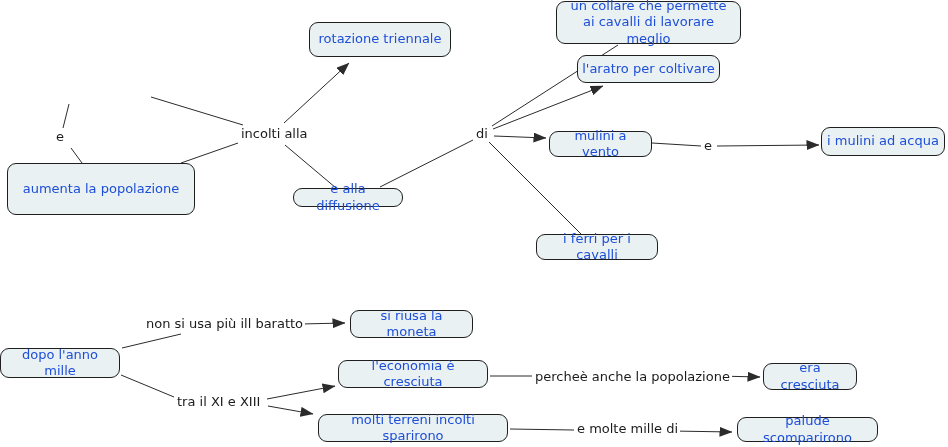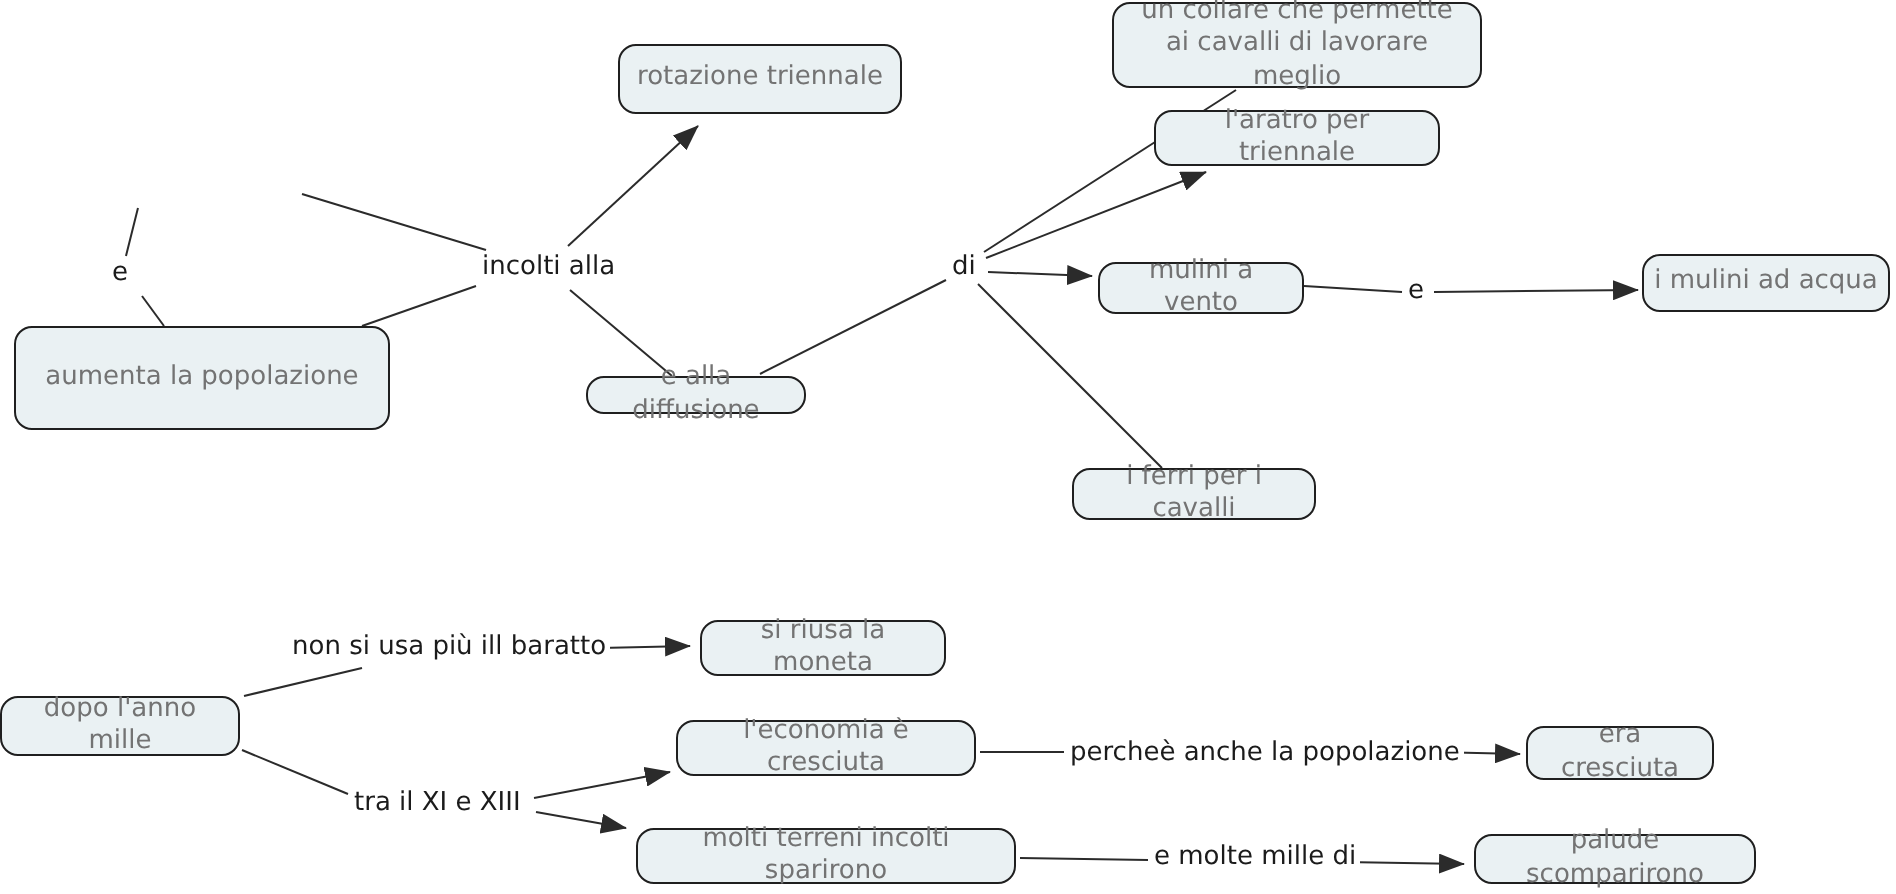--- a/index.html
+++ b/index.html
@@ -11,21 +11,21 @@
     font-family:"DejaVu Sans", "Liberation Sans", sans-serif;
   }
   svg.edges { position:absolute; left:0; top:0; z-index:1; }
   svg.edges line { stroke:#2b2b2b; stroke-width:1; }
   .node {
     position:absolute;
     box-sizing:border-box;
     background:#eaf1f3;
     border:1px solid #1f1f1f;
     border-radius:9px;
-    color:#737373;
+    color:#1d4ed8;
     font-size:13px;
     line-height:1.25;
     display:flex;
     align-items:center;
     justify-content:center;
     text-align:center;
     white-space:pre-line;
     padding:1px 4px;
     z-index:2;
   }
@@ -73,21 +73,21 @@
     <line x1="717" y1="376" x2="760" y2="377" marker-end="url(#arrow)"></line>
     <line x1="510" y1="429" x2="574" y2="430"></line>
     <line x1="672" y1="431" x2="732" y2="432" marker-end="url(#arrow)"></line>
   </svg>
 
   <div class="node" style="left:7px;   top:163px; width:188px; height:52px;">aumenta la popolazione</div>
   <div class="node" style="left:309px; top:22px;  width:142px; height:35px;">rotazione triennale</div>
   <div class="node" style="left:293px; top:188px; width:110px; height:19px;">e alla diffusione</div>
   <div class="node" style="left:556px; top:1px;   width:185px; height:43px;">un collare che permette
 ai cavalli di lavorare meglio</div>
-  <div class="node" style="left:577px; top:55px;  width:143px; height:28px;">l'aratro per triennale</div>
+  <div class="node" style="left:577px; top:55px;  width:143px; height:28px;">l'aratro per coltivare</div>
   <div class="node" style="left:549px; top:131px; width:103px; height:26px;">mulini a vento</div>
   <div class="node" style="left:821px; top:127px; width:124px; height:29px;">i mulini ad acqua</div>
   <div class="node" style="left:536px; top:234px; width:122px; height:26px;">i ferri per i cavalli</div>
   <div class="node" style="left:0px;   top:348px; width:120px; height:30px;">dopo l'anno mille</div>
   <div class="node" style="left:350px; top:310px; width:123px; height:28px;">si riusa la moneta</div>
   <div class="node" style="left:338px; top:360px; width:150px; height:28px;">l'economia è cresciuta</div>
   <div class="node" style="left:763px; top:363px; width:94px;  height:27px;">era cresciuta</div>
   <div class="node" style="left:318px; top:414px; width:190px; height:28px;">molti terreni incolti sparirono</div>
   <div class="node" style="left:737px; top:417px; width:141px; height:25px;">palude scomparirono</div>
 

